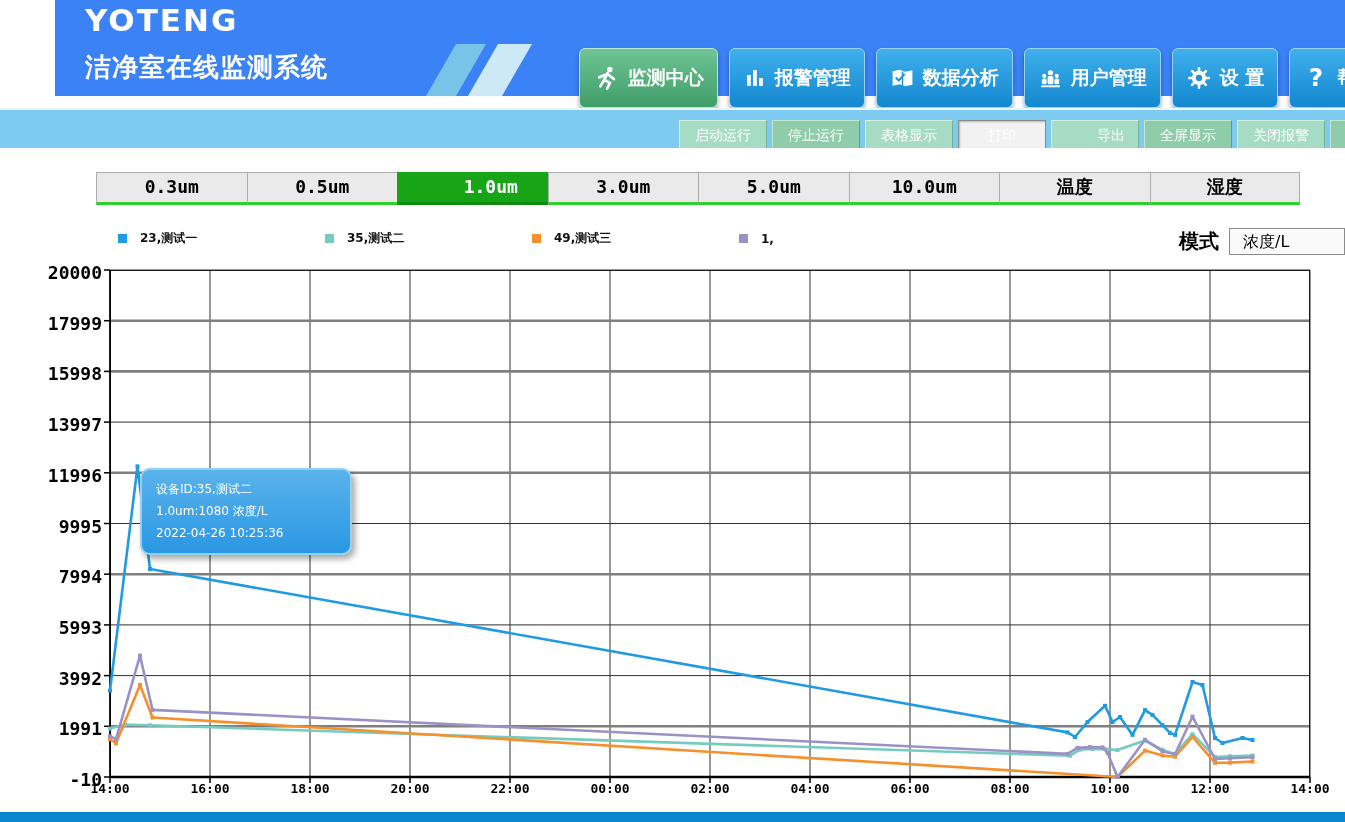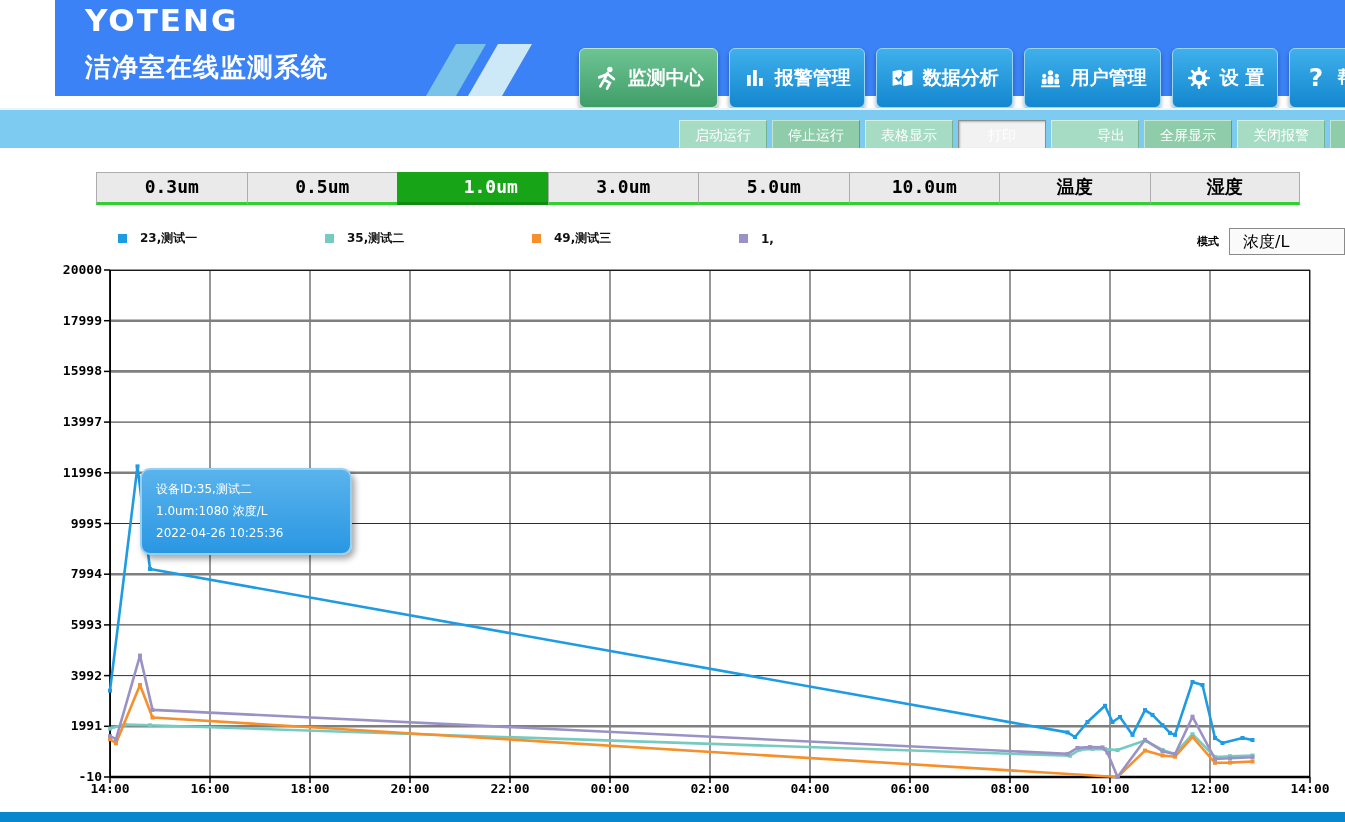--- a/index.html
+++ b/index.html
@@ -34,27 +34,27 @@
      border-bottom:3px solid #2fd12f;color:#000;box-sizing:border-box;
      font-family:"DejaVu Sans Mono","DejaVu Sans",monospace;font-weight:bold;font-size:18px;
      text-align:center;line-height:28px;cursor:pointer;}
   .tab:last-child{border-right:1px solid #adadad;}
   .tab.active{background:#17a517;color:#fff;border-color:#17a517;border-bottom-color:#0f8c0f;padding-left:36px;}
   .legend{position:absolute;left:96px;top:82px;display:flex;}
   .leg-item{width:185px;display:flex;align-items:center;gap:13px;cursor:pointer;padding-left:22px;}
   .leg-sq{width:9px;height:9px;flex:none;}
   .leg-lbl{font-size:12px;font-weight:bold;color:#111;}
   .mode{position:absolute;right:0;top:80px;display:flex;align-items:center;gap:10px;}
-  .mode-lbl{font-size:11px;font-weight:bold;color:#000;}
+  .mode-lbl{font-size:20px;font-weight:bold;color:#000;}
   .mode-sel{width:116px;height:27px;background:#fafafa;border:1px solid #8a8a8a;font-size:16px;
      padding-left:13px;line-height:25px;box-sizing:border-box;color:#000;}
   
   .plot-svg{position:absolute;left:110px;top:122px;overflow:visible;}
   .ylab{position:absolute;left:12px;width:90px;text-align:right;
-     font-family:"DejaVu Sans Mono",monospace;font-weight:bold;font-size:13px;color:#000;}
+     font-family:"DejaVu Sans Mono",monospace;font-weight:bold;font-size:18px;color:#000;}
   .xlab{position:absolute;width:74px;text-align:center;top:633px;
      font-family:"DejaVu Sans Mono",monospace;font-weight:bold;font-size:13px;color:#000;}
   .tooltip{position:absolute;left:140px;top:320px;width:180px;border-radius:10px;padding:8px 14px;
      background:linear-gradient(#5ab3ec,#2a97e3);border:2px solid #93d0f3;
      box-shadow:3px 4px 6px rgba(0,0,0,.35);color:#fff;font-size:12px;line-height:1.85;white-space:nowrap;}
   .footer{position:absolute;left:0;bottom:0;width:100%;height:10px;background:#0887cf;}
 </style>
 </head>
 <body>
 

